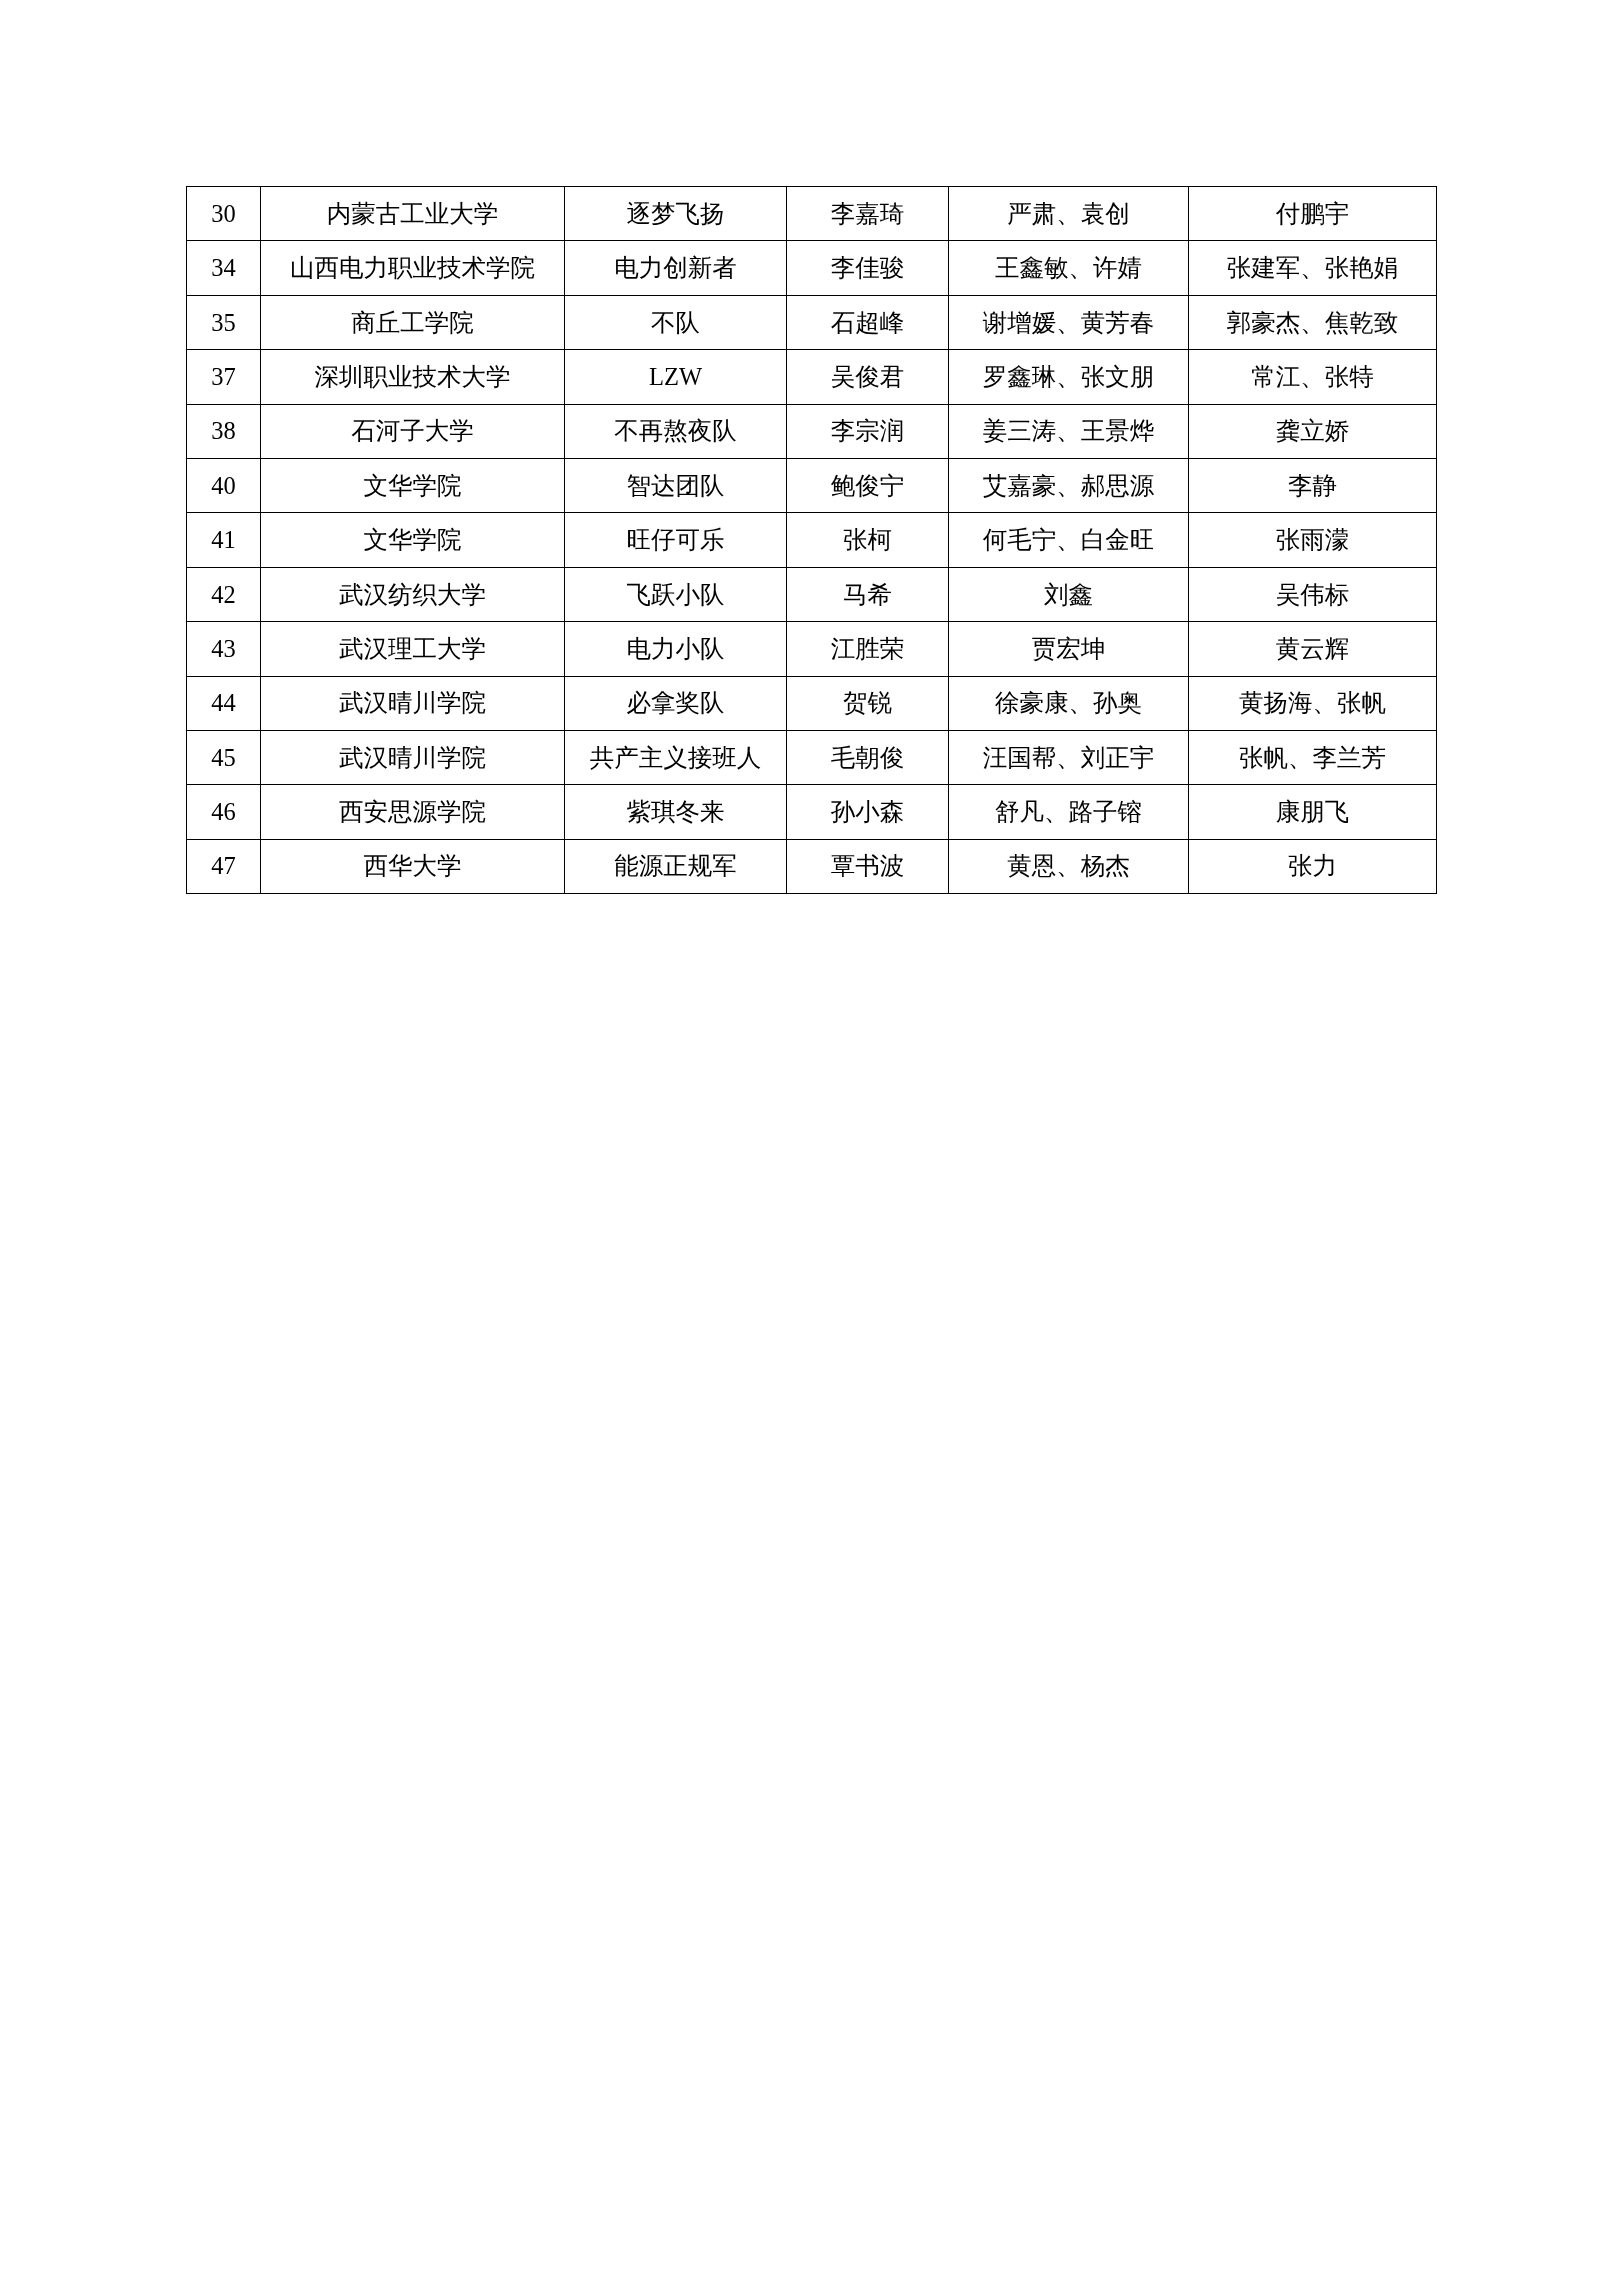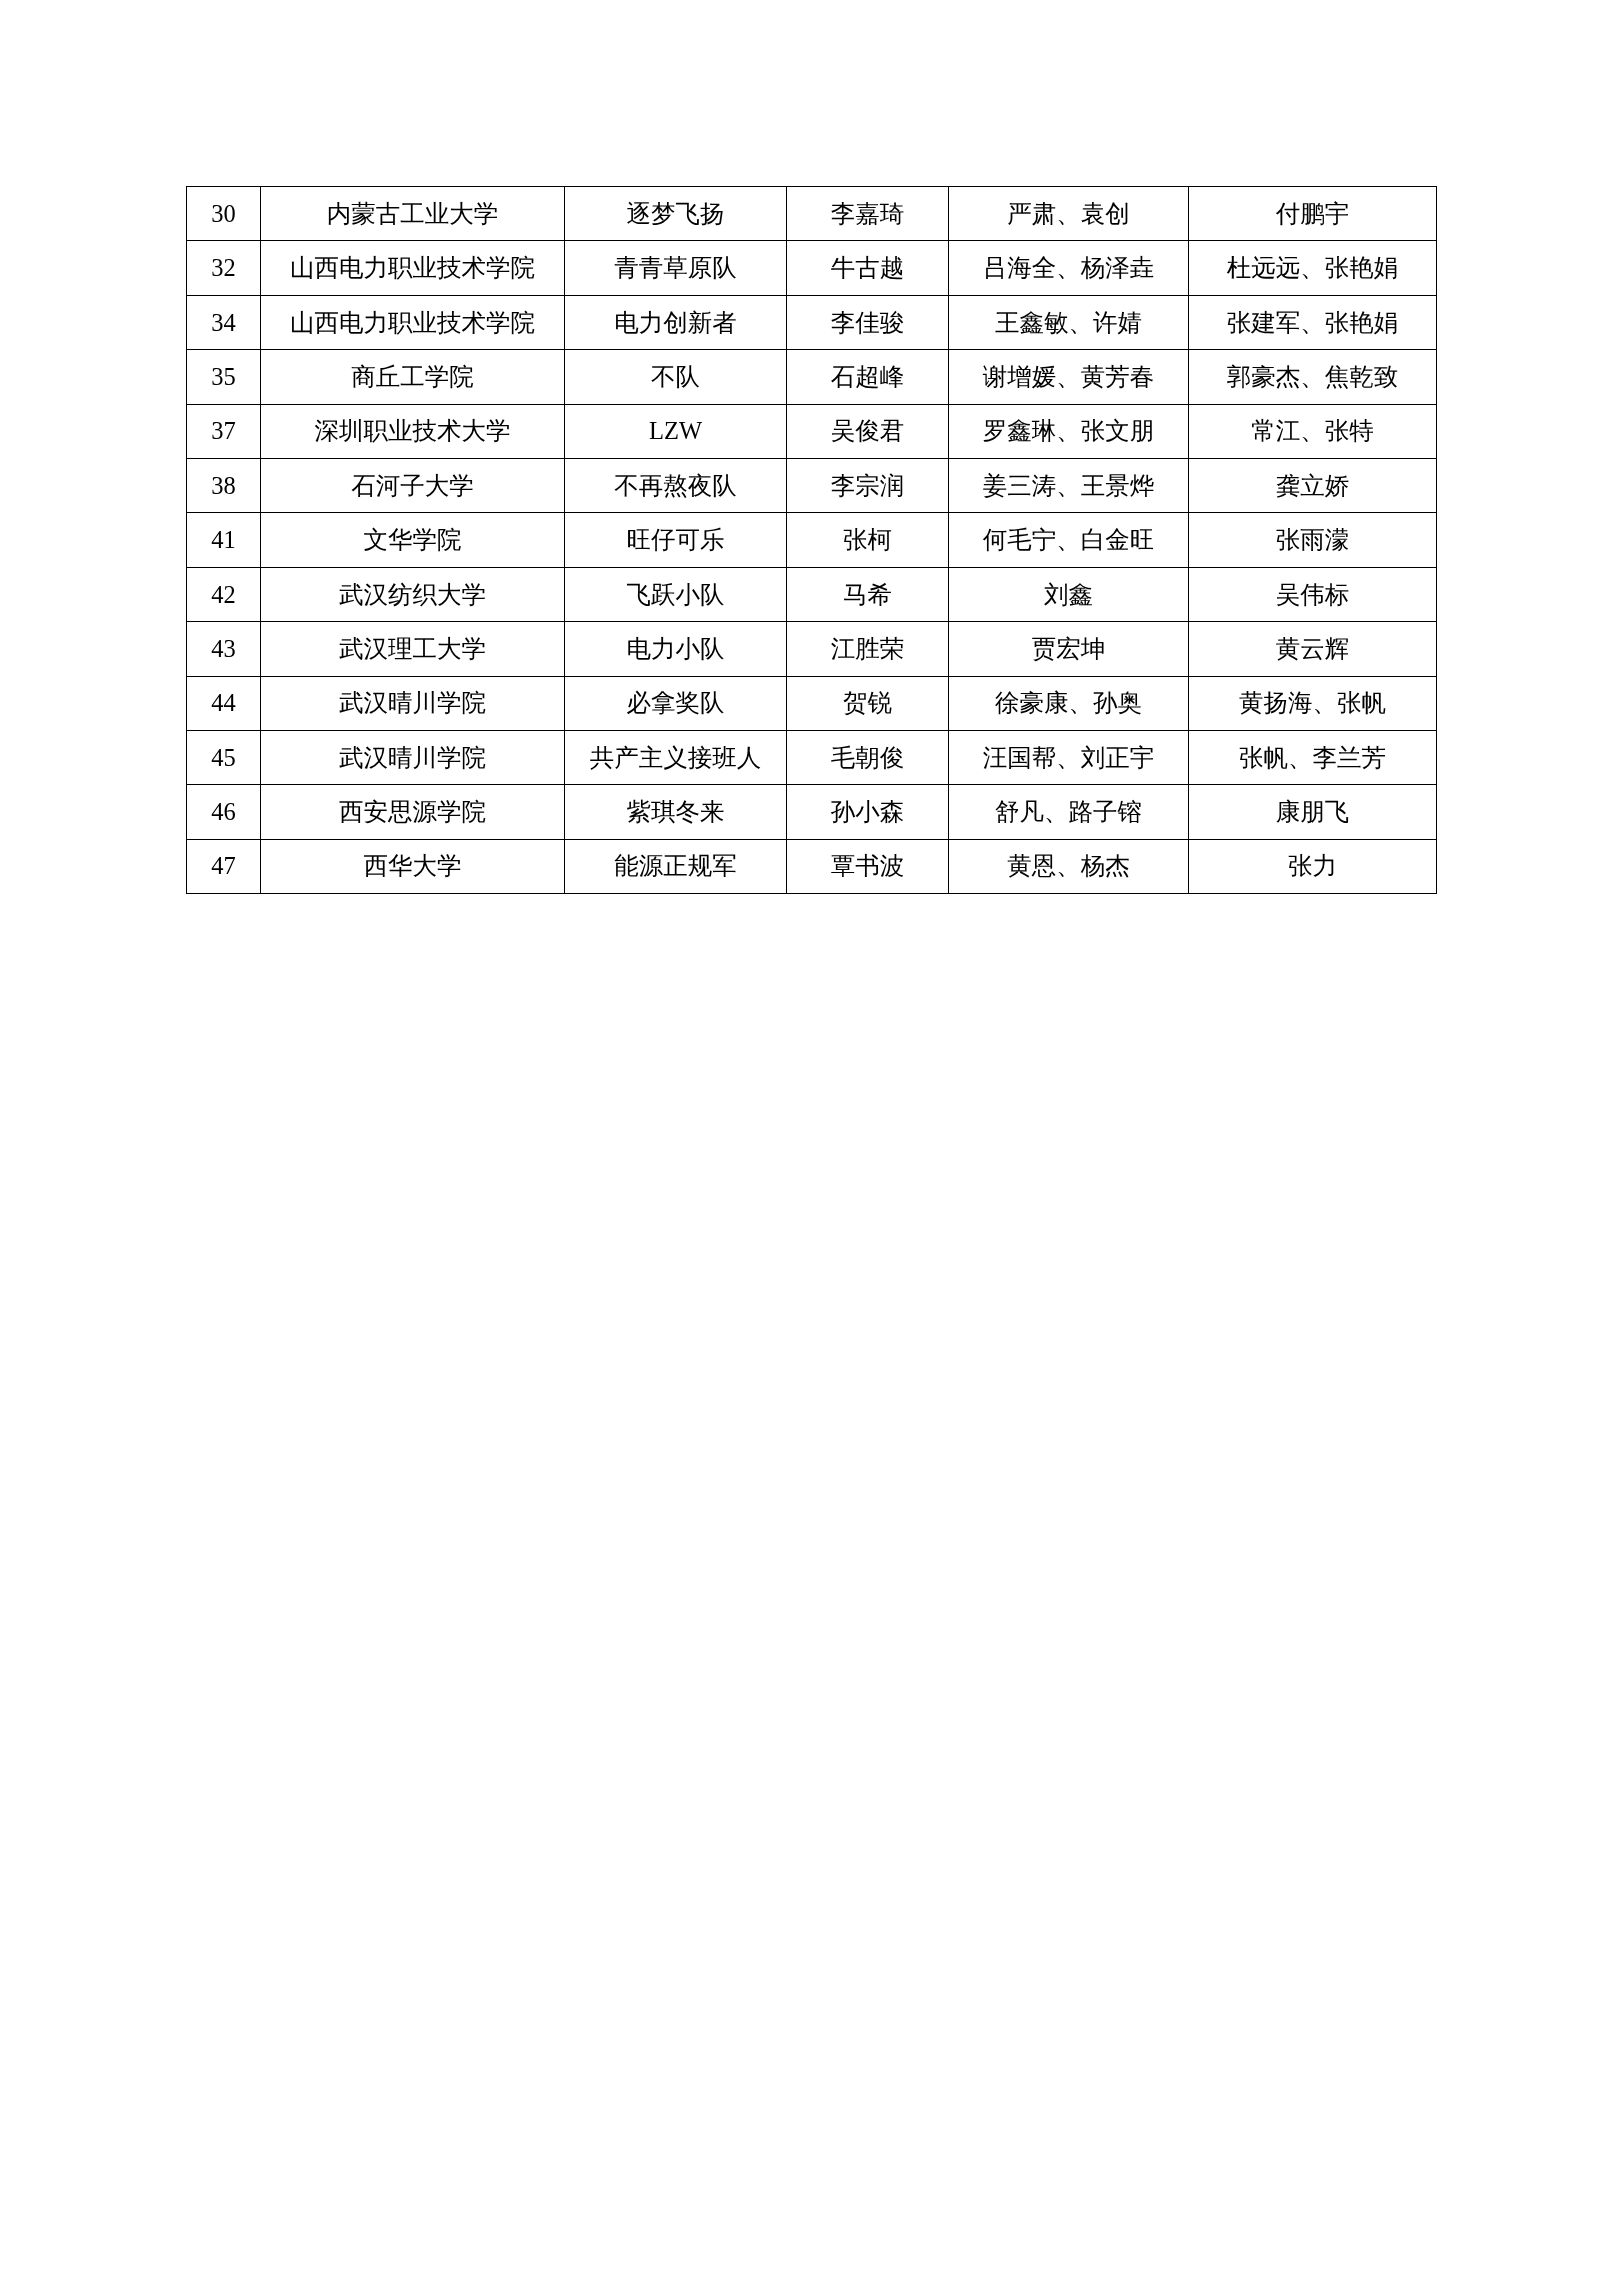--- a/index.html
+++ b/index.html
@@ -60,28 +60,20 @@
     <tbody>
         <tr>
           <td class="idx">30</td>
           <td>内蒙古工业大学</td>
           <td>逐梦飞扬</td>
           <td>李嘉琦</td>
           <td>严肃、袁创</td>
           <td>付鹏宇</td>
         </tr>
         <tr>
-          <td class="idx">32</td>
-          <td>山西电力职业技术学院</td>
-          <td>青青草原队</td>
-          <td>牛古越</td>
-          <td>吕海全、杨泽垚</td>
-          <td>杜远远、张艳娟</td>
-        </tr>
-        <tr>
           <td class="idx">34</td>
           <td>山西电力职业技术学院</td>
           <td>电力创新者</td>
           <td>李佳骏</td>
           <td>王鑫敏、许婧</td>
           <td>张建军、张艳娟</td>
         </tr>
         <tr>
           <td class="idx">35</td>
           <td>商丘工学院</td>
@@ -98,20 +90,28 @@
           <td>罗鑫琳、张文朋</td>
           <td>常江、张特</td>
         </tr>
         <tr>
           <td class="idx">38</td>
           <td>石河子大学</td>
           <td>不再熬夜队</td>
           <td>李宗润</td>
           <td>姜三涛、王景烨</td>
           <td>龚立娇</td>
+        </tr>
+        <tr>
+          <td class="idx">40</td>
+          <td>文华学院</td>
+          <td>智达团队</td>
+          <td>鲍俊宁</td>
+          <td>艾嘉豪、郝思源</td>
+          <td>李静</td>
         </tr>
         <tr>
           <td class="idx">41</td>
           <td>文华学院</td>
           <td>旺仔可乐</td>
           <td>张柯</td>
           <td>何毛宁、白金旺</td>
           <td>张雨濛</td>
         </tr>
         <tr>

